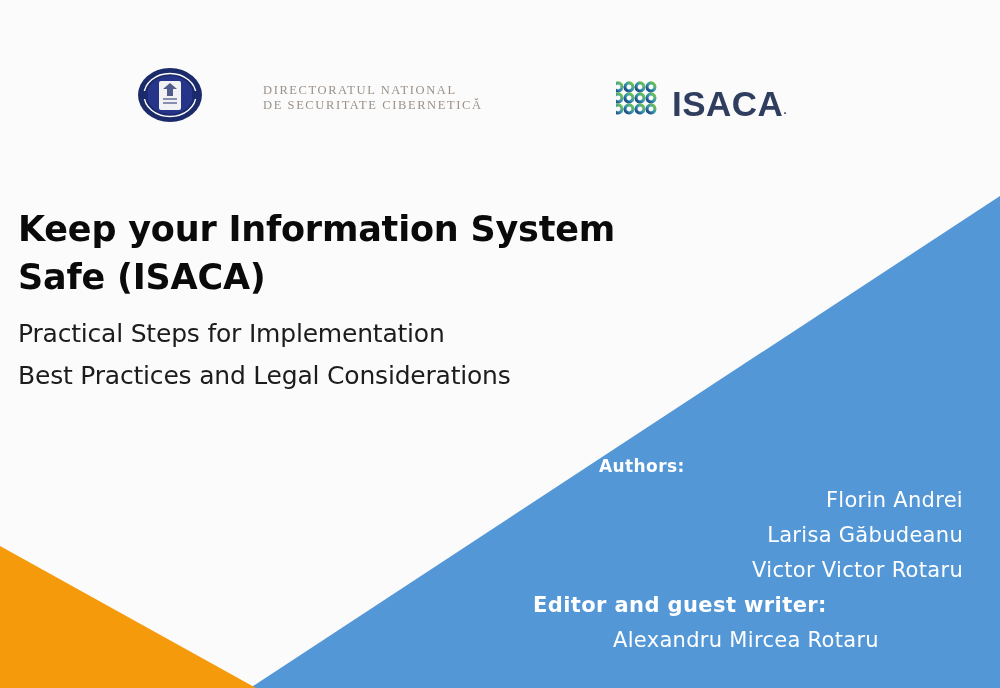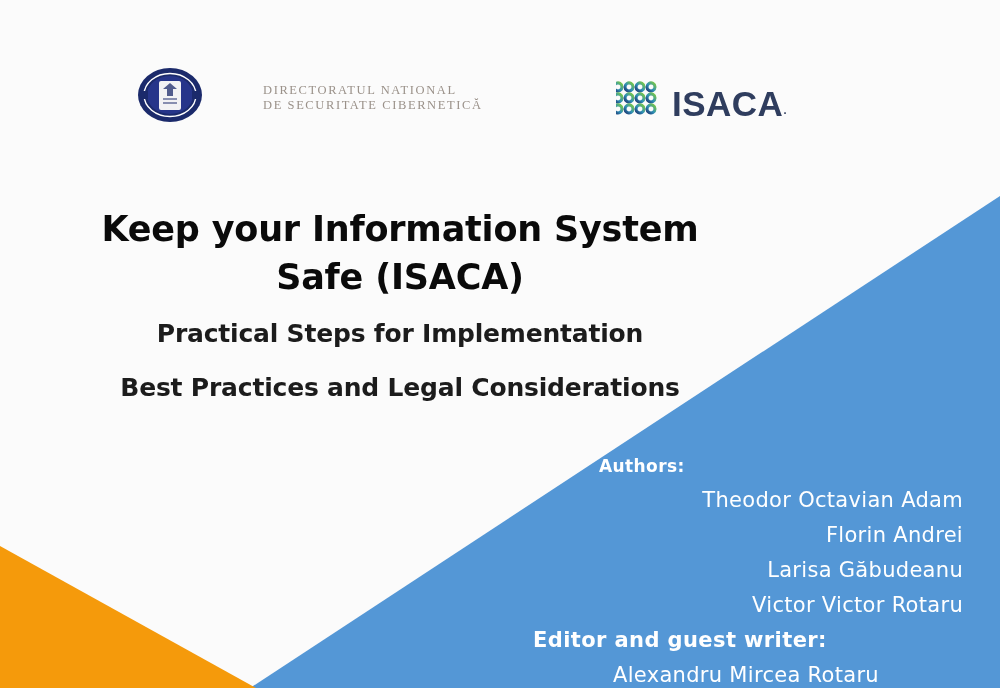--- a/index.html
+++ b/index.html
@@ -79,42 +79,42 @@
     vertical-align: 2px;
     letter-spacing: 0;
   }
 
   
   .title-block {
     position: absolute;
     left: 0;
     top: 205px;
     width: 800px;
-    text-align: center;
+    padding-left: 18px;
   }
   .title-main {
     font-family: "DejaVu Sans", sans-serif;
     font-size: 35px;
     font-weight: bold;
     color: #0a0a0a;
     line-height: 48px;
     letter-spacing: -0.2px;
     margin: 0;
   }
   .subtitle {
     font-family: "DejaVu Sans", sans-serif;
     font-size: 25px;
-    font-weight: 700;
+    font-weight: 400;
     color: #1c1c1c;
     line-height: 42px;
     letter-spacing: -0.2px;
     margin: 0;
   }
   .sub1 { margin-top: 12px; }
-  .sub2 { margin-top: 12px; }
+  .sub2 { margin-top: 0px; }
 
   
   .authors-block {
     position: absolute;
     right: 37px;
     top: 450px;
     width: 430px;
     text-align: right;
     color: #ffffff;
   }
@@ -211,21 +211,20 @@
 
   <div class="title-block">
     <div class="title-main">Keep your Information System</div>
     <div class="title-main">Safe (ISACA)</div>
     <div class="subtitle sub1">Practical Steps for Implementation</div>
     <div class="subtitle sub2">Best Practices and Legal Considerations</div>
   </div>
 
   <div class="authors-block">
     <div class="authors-heading">Authors:</div>
-    <div class="author-name">Theodor Octavian Adam</div>
     <div class="author-name">Florin Andrei</div>
     <div class="author-name">Larisa Găbudeanu</div>
     <div class="author-name">Victor Victor Rotaru</div>
     <div class="editor-heading">Editor and guest writer:</div>
     <div class="editor-name">Alexandru Mircea Rotaru</div>
   </div>
 
 </div>
 
 </body></html>

